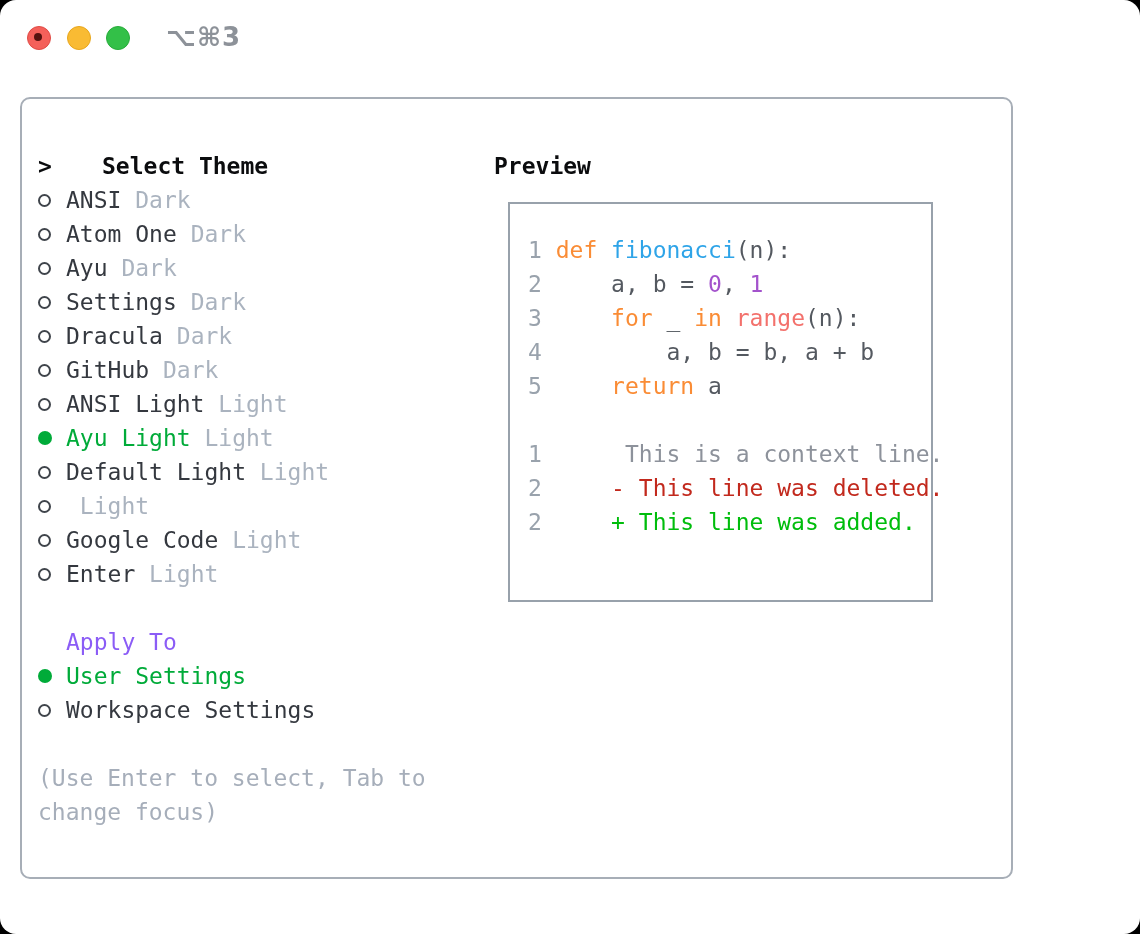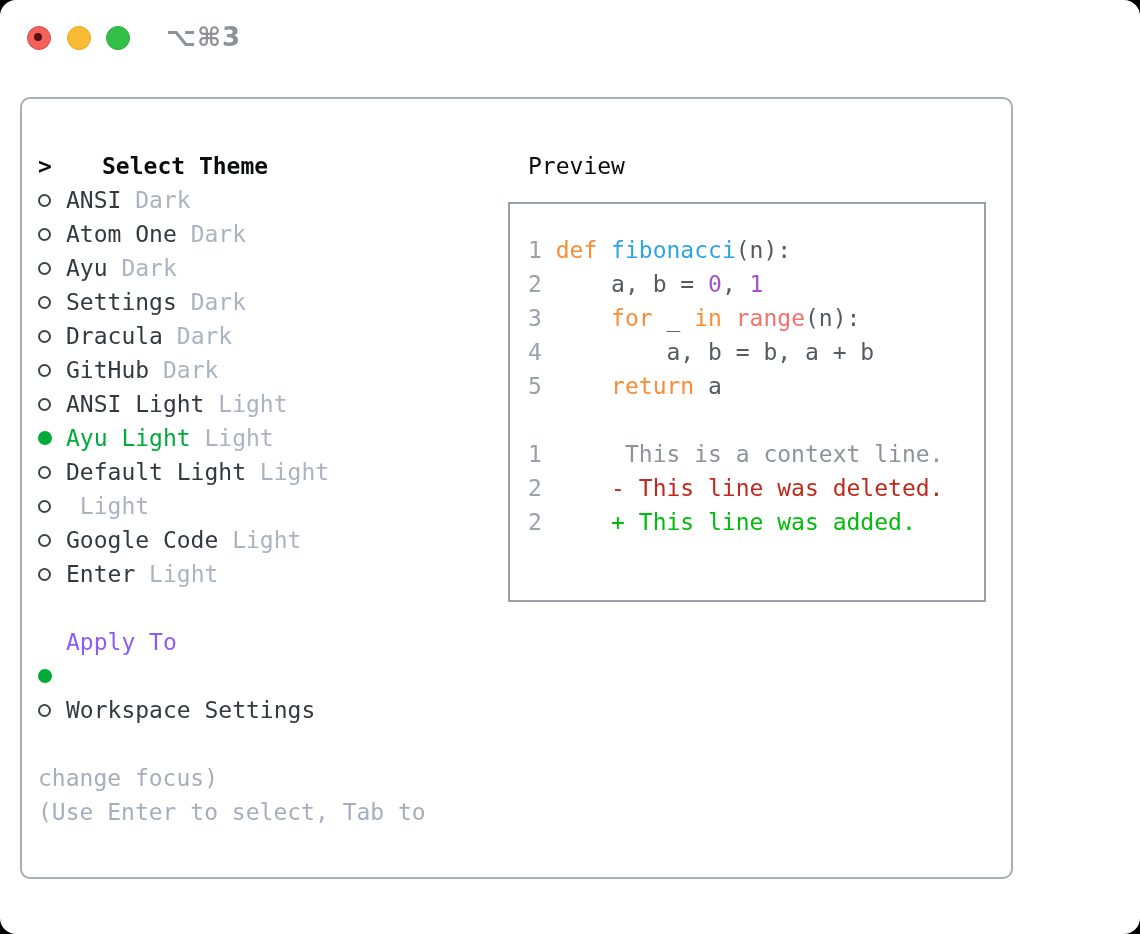--- a/index.html
+++ b/index.html
@@ -22,23 +22,23 @@
   .gutter{width:28px;flex:0 0 28px;display:flex;align-items:center;}
   .prompt{font-weight:bold;color:#0b0c0e;}
   .radio{width:13px;height:13px;border:2px solid #3f444b;border-radius:50%;box-sizing:border-box;}
   .radio.selected{width:14px;height:14px;border:0;}
   .title-text{font-weight:bold;color:#0b0c0e;margin-left:36px;}
   .section-text{color:#8b5cf6;}
   .name{color:#34383f;}
   .variant{color:#aab3bf;margin-left:1ch;}
   .hint-row{height:34px;line-height:34px;color:#a6aeba;white-space:pre;}
   
-  .preview-title{position:absolute;left:506px;top:50px;height:34px;line-height:34px;
-                 font-size:23px;font-weight:normal;color:#0b0c0e;}
-  .preview-box{position:absolute;left:486px;top:103px;width:478px;height:400px;box-sizing:border-box;
+  .preview-title{position:absolute;left:472px;top:50px;height:34px;line-height:34px;
+                 font-size:23px;font-weight:bold;color:#0b0c0e;}
+  .preview-box{position:absolute;left:486px;top:103px;width:425px;height:400px;box-sizing:border-box;
                border:2px solid #98a1ab;background:#fff;}
   .preview-box pre{position:absolute;left:18px;top:29px;margin:0;
                    font-family:"DejaVu Sans Mono",monospace;font-size:23px;line-height:34px;color:#545960;}
 </style>
 </head>
 <body>
 
 <div class="window">
 
   <div>
@@ -123,33 +123,34 @@
       <div class="row"></div>
 
       <div class="row">
         <span class="gutter"></span>
         <span class="section-text">Apply To</span>
       </div>
 
       <div>
           <div class="row">
     <span class="gutter"><span class="radio selected" style="background: rgb(0, 171, 57);"></span></span>
+    <span class="name" style="color: rgb(0, 171, 57);">User Settings</span>
     <span class="variant"></span>
   </div>
           <div class="row">
     <span class="gutter"><span class="radio"></span></span>
     <span class="name">Workspace Settings</span>
     <span class="variant"></span>
   </div>
         </div>
 
       <div class="row"></div>
 
+      <div class="hint-row">(Use Enter to select, Tab to</div>
       <div class="hint-row">change focus)</div>
-      <div class="hint-row">(Use Enter to select, Tab to</div>
     </div>
 
     <div class="preview-title">Preview</div>
 
     <div class="preview-box">
       <pre><span><span style="color: rgb(153, 162, 172);">1 </span><span style="color: rgb(250, 140, 53);">def</span><span style="color: rgb(84, 89, 96);"> </span><span style="color: rgb(46, 164, 232);">fibonacci</span><span style="color: rgb(84, 89, 96);">(n):</span></span>
 <span><span style="color: rgb(153, 162, 172);">2</span><span style="color: rgb(84, 89, 96);">     a, b = </span><span style="color: rgb(163, 82, 204);">0</span><span style="color: rgb(84, 89, 96);">, </span><span style="color: rgb(163, 82, 204);">1</span></span>
 <span><span style="color: rgb(153, 162, 172);">3</span><span style="color: rgb(84, 89, 96);">     </span><span style="color: rgb(250, 140, 53);">for</span><span style="color: rgb(84, 89, 96);"> _ </span><span style="color: rgb(250, 140, 53);">in</span><span style="color: rgb(84, 89, 96);"> </span><span style="color: rgb(243, 113, 108);">range</span><span style="color: rgb(84, 89, 96);">(n):</span></span>
 <span><span style="color: rgb(153, 162, 172);">4</span><span style="color: rgb(84, 89, 96);">         a, b = b, a + b</span></span>
 <span><span style="color: rgb(153, 162, 172);">5</span><span style="color: rgb(84, 89, 96);">     </span><span style="color: rgb(250, 140, 53);">return</span><span style="color: rgb(84, 89, 96);"> a</span></span>

